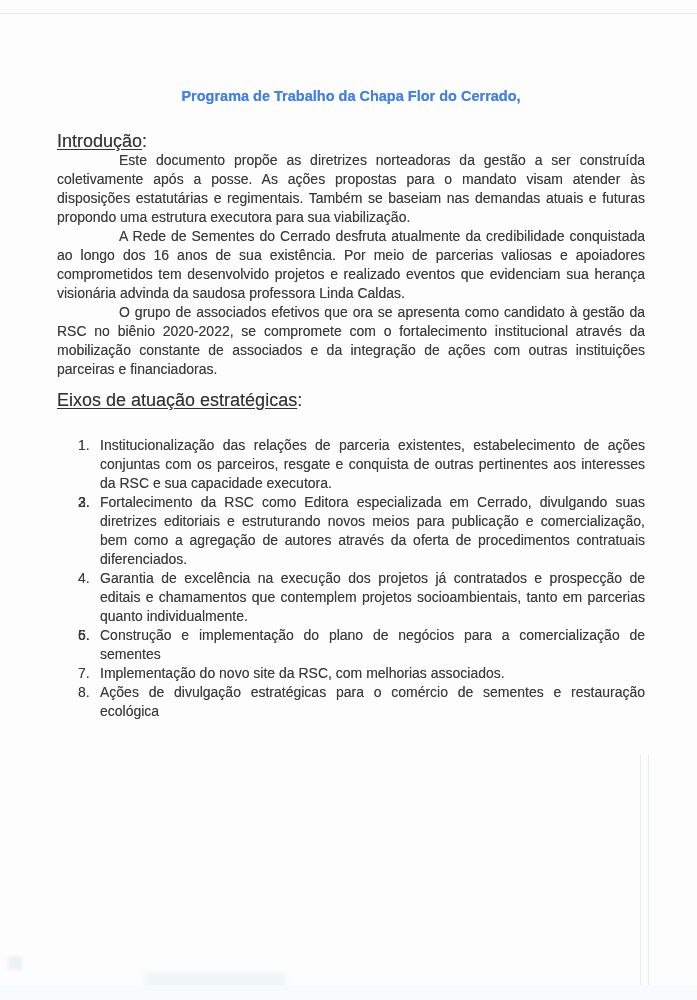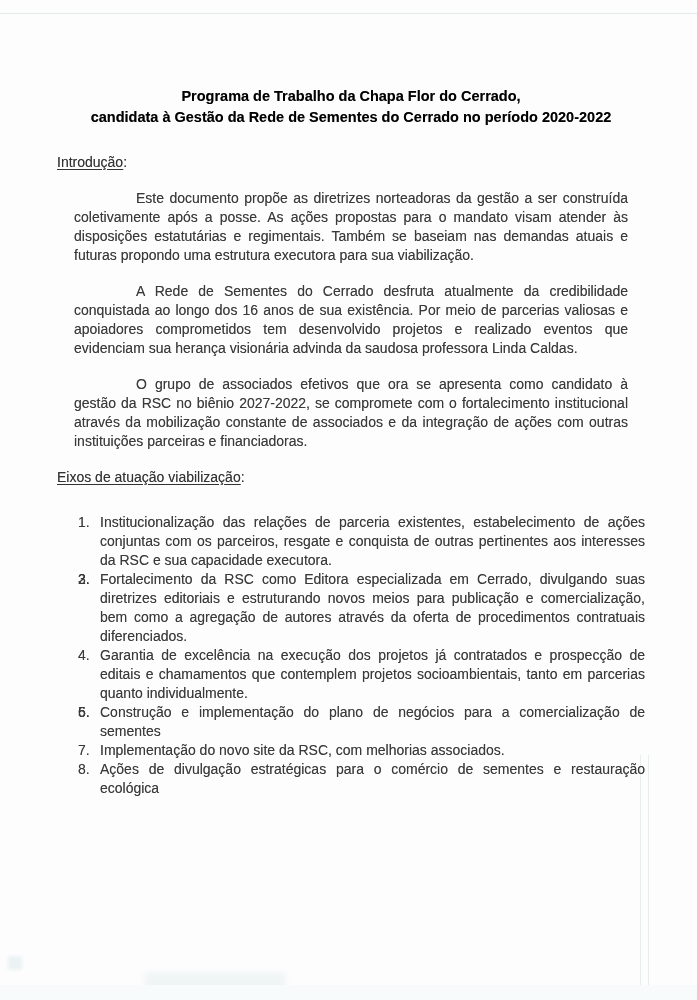--- a/index.html
+++ b/index.html
@@ -63,41 +63,41 @@
     position: absolute;
     left: 57px; top: 0;
     width: 588px;
     text-shadow: 0 0 0.5px rgba(70, 70, 70, 0.55);
   }
   .doc-title {
     margin: 86px 0 0 0;
     font-size: 14.5px;
     line-height: 21px;
     font-weight: 700;
-    color: #000000;
+    color: #3b82f6;
     text-align: center;
   }
   .doc-title .title-line {
     display: block;
     white-space: nowrap;
   }
   .section-heading {
-    font-size: 14px;
+    font-size: 18px;
     line-height: 19px;
     font-weight: 400;
     color: #333333;
   }
   .section-heading .heading-text {
     text-decoration: underline;
     text-underline-offset: 2px;
   }
   .heading-intro { margin-top: 25px; }
   .heading-eixos { margin-top: 12px; }
   .body-par {
-    margin: 17px;
+    margin: 0;
     font-size: 14px;
     line-height: 19px;
     text-align: justify;
     text-indent: 62px;
     color: #3a3a3a;
   }
   ol.axes-list {
     margin: 26px 0 0 0;
     padding: 0;
     list-style: none;
@@ -126,33 +126,32 @@
   <div class="scan-vline-2"></div>
   <div class="scan-smudge-a"></div>
   <div class="scan-smudge-b"></div>
   <div class="scan-smudge-c"></div>
   <div class="scan-bottom-band"></div>
 
   <div class="doc">
 
     <h1 class="doc-title">
       <span class="title-line">Programa de Trabalho da Chapa Flor do Cerrado,</span>
-      <span class="title-line">candidata à Gestão da Rede de Sementes do Cerrado no período 2020-2022</span>
     </h1>
 
     <div class="section-heading heading-intro">
       <span class="heading-text">Introdução</span><span>:</span>
     </div>
 
     <p class="body-par">Este documento propõe as diretrizes norteadoras da gestão a ser construída coletivamente após a posse. As ações propostas para o mandato visam atender às disposições estatutárias e regimentais. Também se baseiam nas demandas atuais e futuras propondo uma estrutura executora para sua viabilização.</p>
     <p class="body-par">A Rede de Sementes do Cerrado desfruta atualmente da credibilidade conquistada ao longo dos 16 anos de sua existência. Por meio de parcerias valiosas e apoiadores comprometidos tem desenvolvido projetos e realizado eventos que evidenciam sua herança visionária advinda da saudosa professora Linda Caldas.</p>
-    <p class="body-par">O grupo de associados efetivos que ora se apresenta como candidato à gestão da RSC no biênio 2027-2022, se compromete com o fortalecimento institucional através da mobilização constante de associados e da integração de ações com outras instituições parceiras e financiadoras.</p>
+    <p class="body-par">O grupo de associados efetivos que ora se apresenta como candidato à gestão da RSC no biênio 2020-2022, se compromete com o fortalecimento institucional através da mobilização constante de associados e da integração de ações com outras instituições parceiras e financiadoras.</p>
 
     <div class="section-heading heading-eixos">
-      <span class="heading-text">Eixos de atuação viabilização</span><span>:</span>
+      <span class="heading-text">Eixos de atuação estratégicas</span><span>:</span>
     </div>
 
     <ol class="axes-list">
       <li>
         <span class="item-number">1.</span>
         <span>Institucionalização das relações de parceria existentes, estabelecimento de ações conjuntas com os parceiros, resgate e conquista de outras pertinentes aos interesses da RSC e sua capacidade executora.</span>
       </li>
       <li>
         <span class="item-number">2.</span>
       </li>

